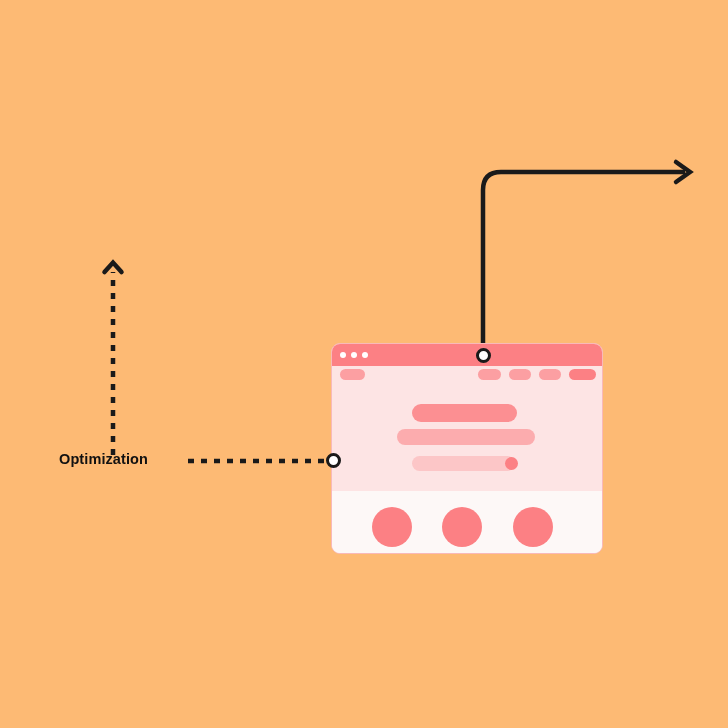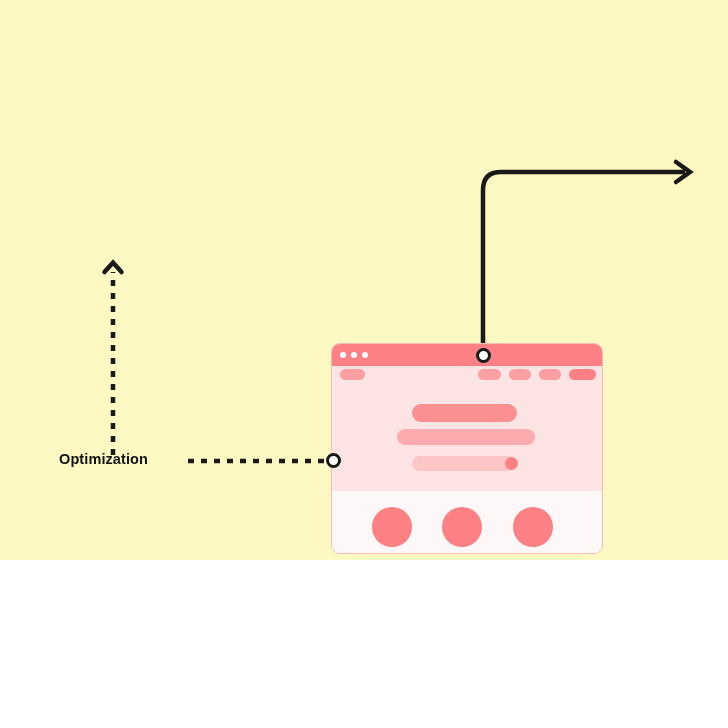--- a/index.html
+++ b/index.html
@@ -9,22 +9,22 @@
   body {
     width: 728px;
     height: 728px;
     background: #ffffff;
     font-family: "Liberation Sans", sans-serif;
     overflow: hidden;
   }
   #stage {
     position: relative;
     width: 728px;
-    height: 560px;
-    background: #fef9c3;
+    height: 728px;
+    background: #fdba74;
   }
   #connectors {
     position: absolute;
     left: 0;
     top: 0;
     width: 728px;
     height: 728px;
     pointer-events: none;
   }
 

